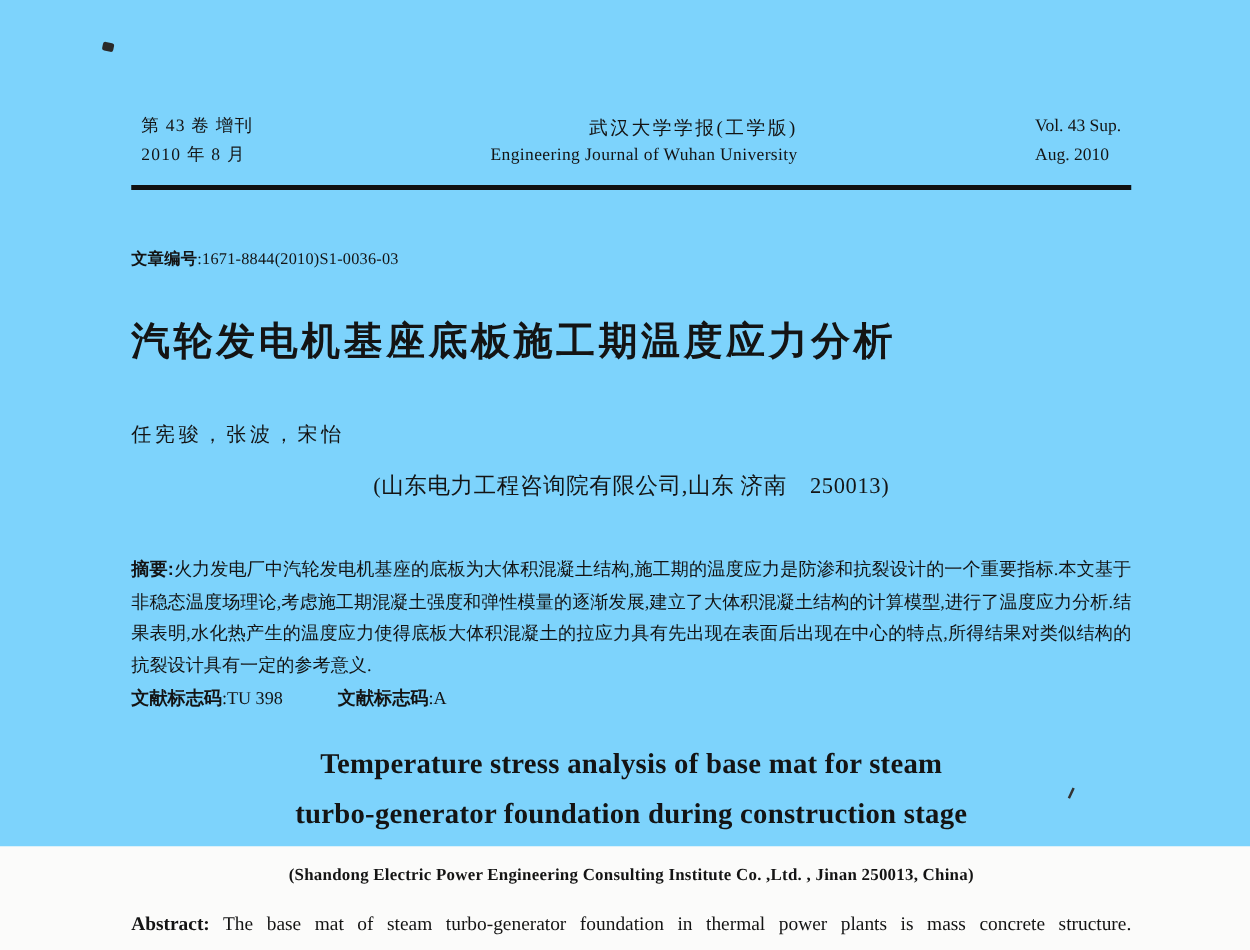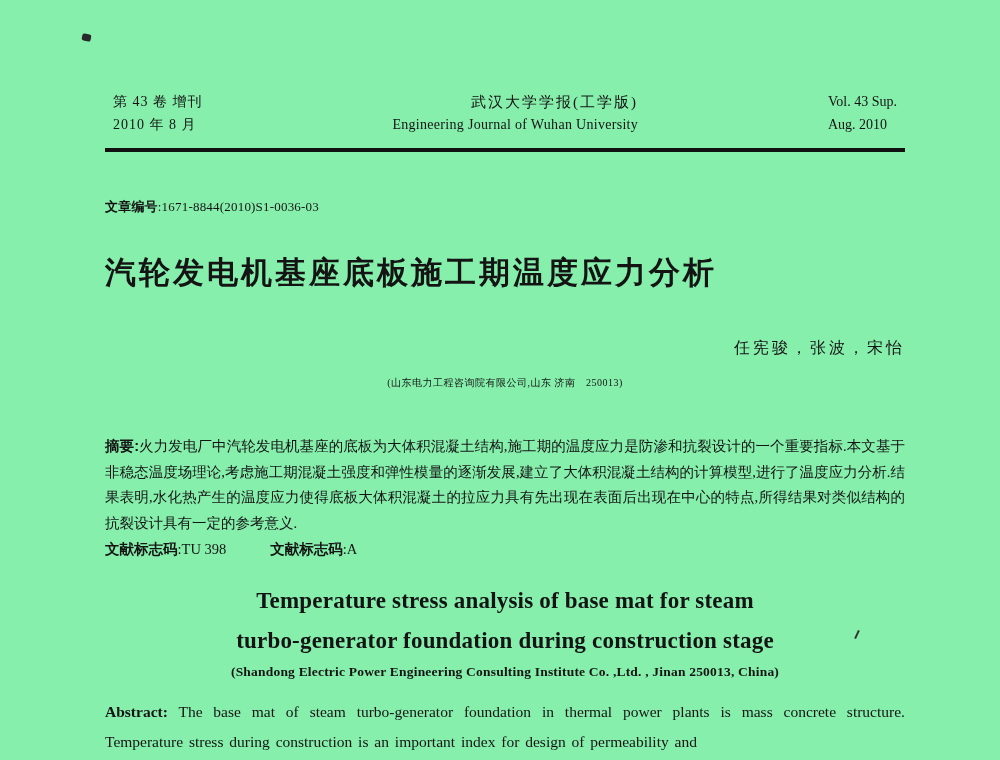--- a/index.html
+++ b/index.html
@@ -7,23 +7,23 @@
   body {
     width: 1000px;
     height: 760px;
     background: #fbfbfa;
     color: #141414;
     font-family: "Liberation Serif", "DejaVu Serif", serif;
   }
   .page {
     position: relative;
     width: 1000px;
-    height: 760px;
+    height: 677px;
     padding: 90px 95px 0 105px;
-    background: #86efac;
+    background: #7dd3fc;
   }
   
   .journal-header {
     display: flex;
     justify-content: space-between;
     align-items: center;
     padding: 0 8px 0 8px;
   }
   .hdr-left { font-size: 14px; line-height: 23px; letter-spacing: 1px; }
   .hdr-center { text-align: right; }
@@ -49,28 +49,28 @@
   .title-zh {
     margin-top: 36px;
     text-align: left;
     font-size: 31px;
     font-weight: bold;
     letter-spacing: 3px;
     font-family: "Liberation Sans", "DejaVu Sans", sans-serif;
   }
   .authors-zh {
     margin-top: 44px;
-    text-align: right;
+    text-align: left;
     font-size: 16px;
     letter-spacing: 3px;
   }
   .affiliation-zh {
     margin-top: 17px;
     text-align: center;
-    font-size: 10px;
+    font-size: 18px;
     letter-spacing: 0.5px;
   }
   .abstract-zh {
     margin-top: 44px;
     font-size: 14.5px;
     line-height: 25.5px;
     text-align: justify;
   }
   .keywords-line, .clc-line {
     font-size: 14.5px;
@@ -86,21 +86,21 @@
     line-height: 40px;
     letter-spacing: 0.2px;
   }
   .authors-en {
     margin-top: 4px;
     text-align: center;
     font-size: 15px;
     letter-spacing: 0.3px;
   }
   .affiliation-en {
-    margin-top: 3px;
+    margin-top: 21px;
     text-align: center;
     font-size: 13.5px;
     font-weight: bold;
     letter-spacing: 0.2px;
   }
   .abstract-en {
     margin-top: 17px;
     font-size: 15.5px;
     line-height: 30px;
     text-align: justify;

